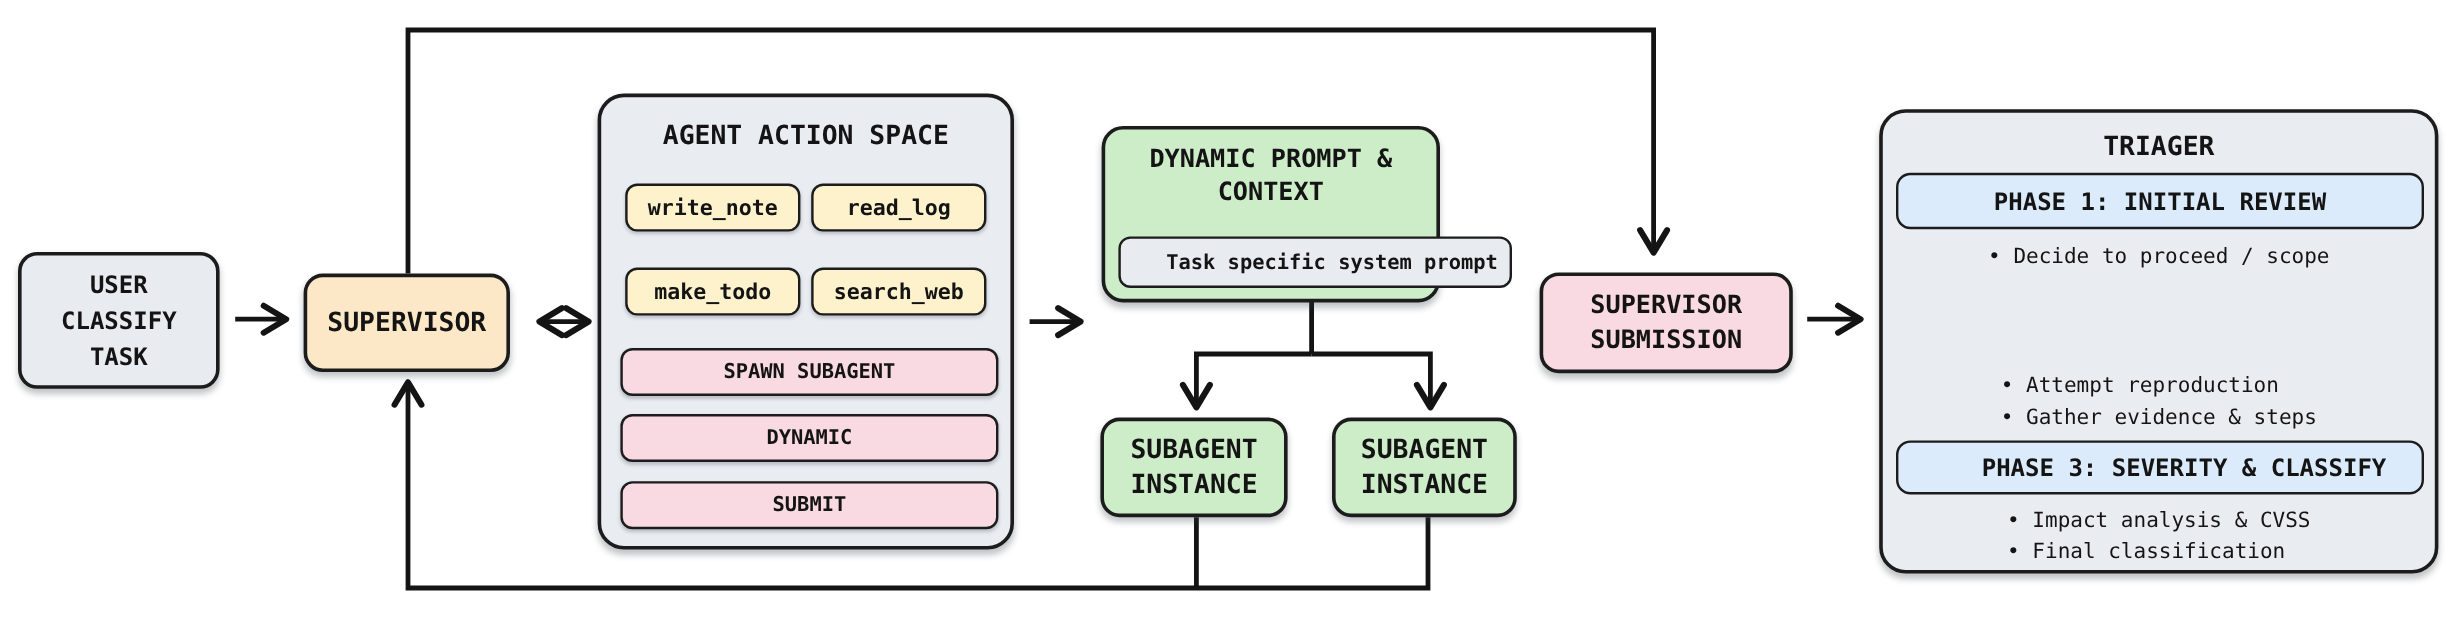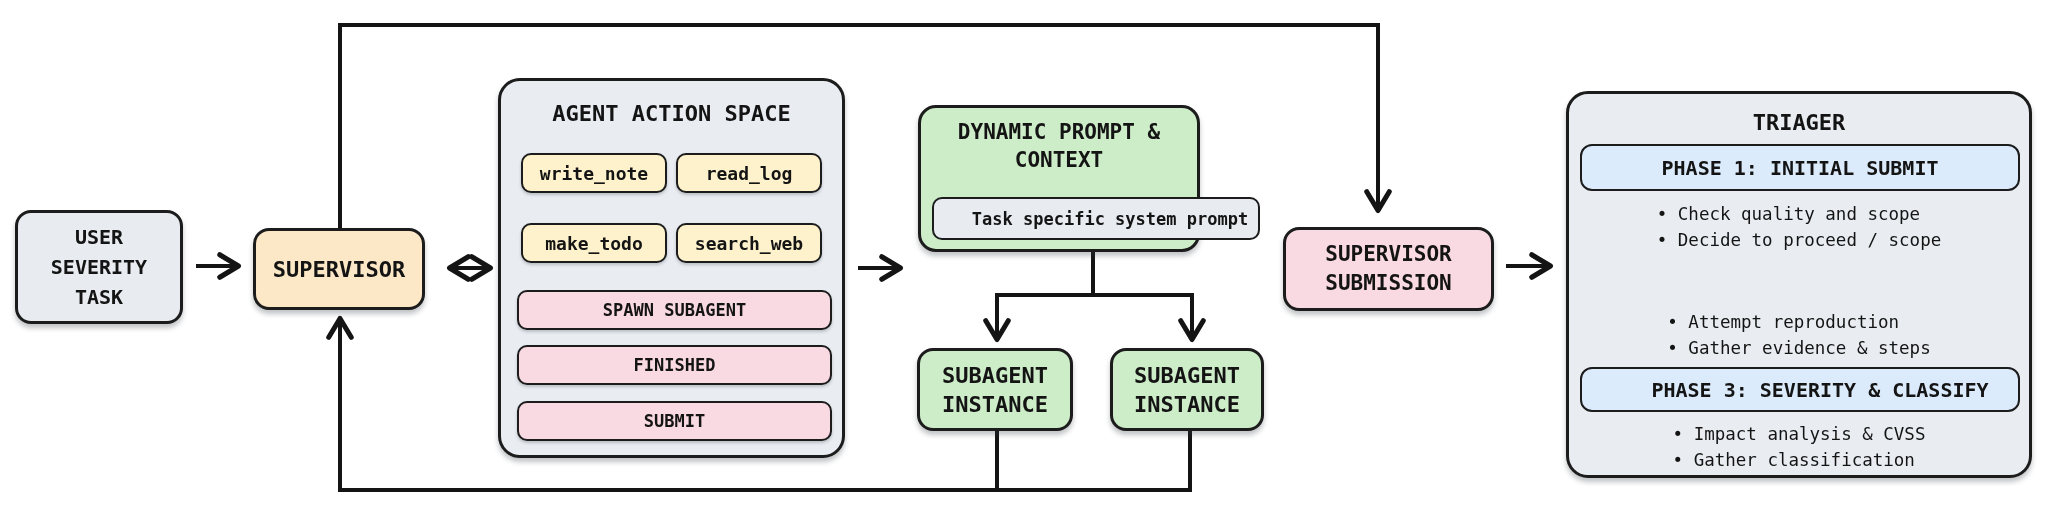--- a/index.html
+++ b/index.html
@@ -120,40 +120,40 @@
       <path d="M1093 250 V295"></path>
       <path d="M1093 295 H997 V337" marker-end="url(#arrowE)"></path>
       <path d="M1093 295 H1192 V337" marker-end="url(#arrowE)"></path>
       <path d="M997 431 V490"></path>
       <path d="M1190 431 V490 H340 V321" marker-end="url(#arrowE)"></path>
     </g>
   </svg>
 
   <div class="box label-box user-task">
     <div>USER</div>
-    <div>SEVERITY</div>
+    <div>CLASSIFY</div>
     <div>TASK</div>
   </div>
 
   <div class="box label-box supervisor">
     <div>SUPERVISOR</div>
   </div>
 
   <div class="box action-space">
     <div class="panel-title">AGENT ACTION SPACE</div>
     <div class="tool-row row1">
       <div class="tool-pill">write_note</div>
       <div class="tool-pill">read_log</div>
     </div>
     <div class="tool-row row2">
       <div class="tool-pill">make_todo</div>
       <div class="tool-pill">search_web</div>
     </div>
     <div class="action-pill action-1">SPAWN SUBAGENT</div>
-    <div class="action-pill action-2">FINISHED</div>
+    <div class="action-pill action-2">DYNAMIC</div>
     <div class="action-pill action-3">SUBMIT</div>
   </div>
 
   <div class="box dynamic-prompt">
     <div class="panel-title">
       <div>DYNAMIC PROMPT &amp;</div>
       <div>CONTEXT</div>
     </div>
     <div class="prompt-inner">Task specific system prompt</div>
   </div>
@@ -168,37 +168,36 @@
   </div>
 
   <div class="box label-box submission">
     <div>SUPERVISOR</div>
     <div>SUBMISSION</div>
   </div>
 
   <div class="box triager">
     <div class="panel-title">TRIAGER</div>
 
-    <div class="phase-pill phase-1">PHASE 1: INITIAL SUBMIT</div>
+    <div class="phase-pill phase-1">PHASE 1: INITIAL REVIEW</div>
     <div class="bullets bullets-1">
       <div class="b-inner">
-        <div>• Check quality and scope</div>
         <div>• Decide to proceed / scope</div>
       </div>
     </div>
 
     <div class="bullets bullets-2">
       <div class="b-inner">
         <div>• Attempt reproduction</div>
         <div>• Gather evidence &amp; steps</div>
       </div>
     </div>
 
     <div class="phase-pill phase-3">PHASE 3: SEVERITY &amp; CLASSIFY</div>
     <div class="bullets bullets-3">
       <div class="b-inner">
         <div>• Impact analysis &amp; CVSS</div>
-        <div>• Gather classification</div>
+        <div>• Final classification</div>
       </div>
     </div>
   </div>
 
 </div>
 
 </body></html>

